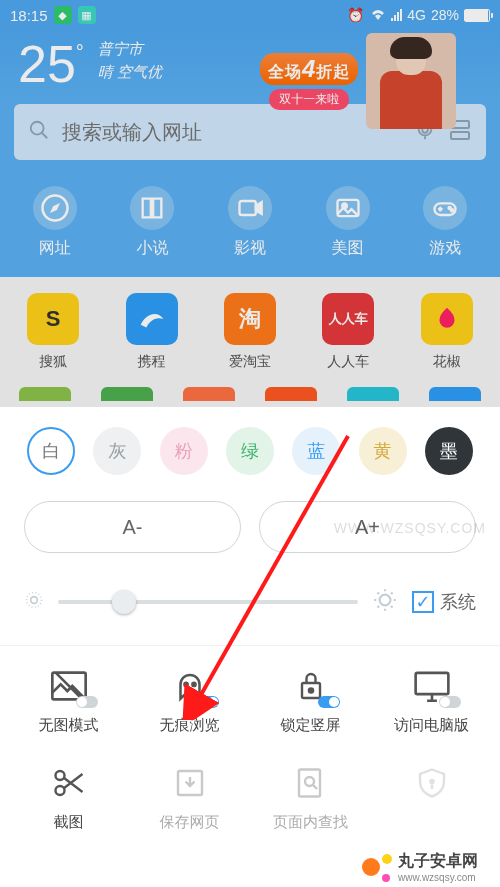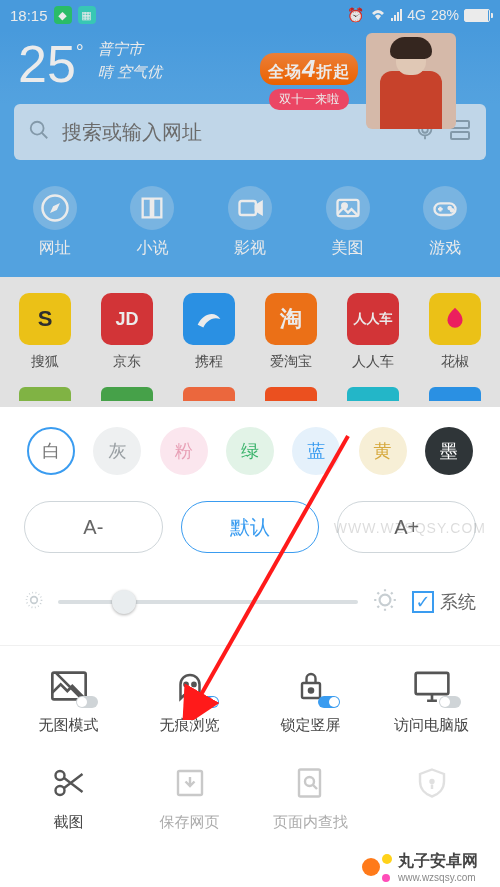--- a/index.html
+++ b/index.html
@@ -224,26 +224,20 @@
 </div>
 
 <div class="app-grid">
   <div class="app-item">
     <div class="app-icon" style="background:#ffd21a;color:#333">
         <span>S</span>
       </div>
     <span>搜狐</span>
   </div>
   <div class="app-item">
-    <div class="app-icon" style="background:#e4393c">
-        <span style="font-size:18px">JD</span>
-      </div>
-    <span>京东</span>
-  </div>
-  <div class="app-item">
     <div class="app-icon" style="background:#2e9df7">
         <svg width="34" height="34" viewBox="0 0 24 24" fill="#fff">
           <path d="M4 16c4-8 12-10 16-4-6-2-10 2-12 6z"></path>
         </svg>
       </div>
     <span>携程</span>
   </div>
   <div class="app-item">
     <div class="app-icon" style="background:#ff7a1a">
         <span>淘</span>
@@ -296,21 +290,20 @@
     <div class="color-chip" style="background:#f7efd6;color:#d6a83c">
         <span>黄</span>
       </div>
     <div class="color-chip" style="background:#2f3538;color:#fff">
         <span>墨</span>
       </div>
   </div>
 
   <div class="font-row">
     <button class="font-btn">A-</button>
-    <button class="font-btn default">默认</button>
     <button class="font-btn">A+</button>
   </div>
 
   <div class="brightness-row">
     <span class="sun-icon">
       <svg width="20" height="20" viewBox="0 0 24 24" fill="none" stroke="#c7ced2" stroke-width="2">
           <circle cx="12" cy="12" r="4"></circle>
           <g stroke-dasharray="1 3">
             <circle cx="12" cy="12" r="9"></circle>
           </g>

